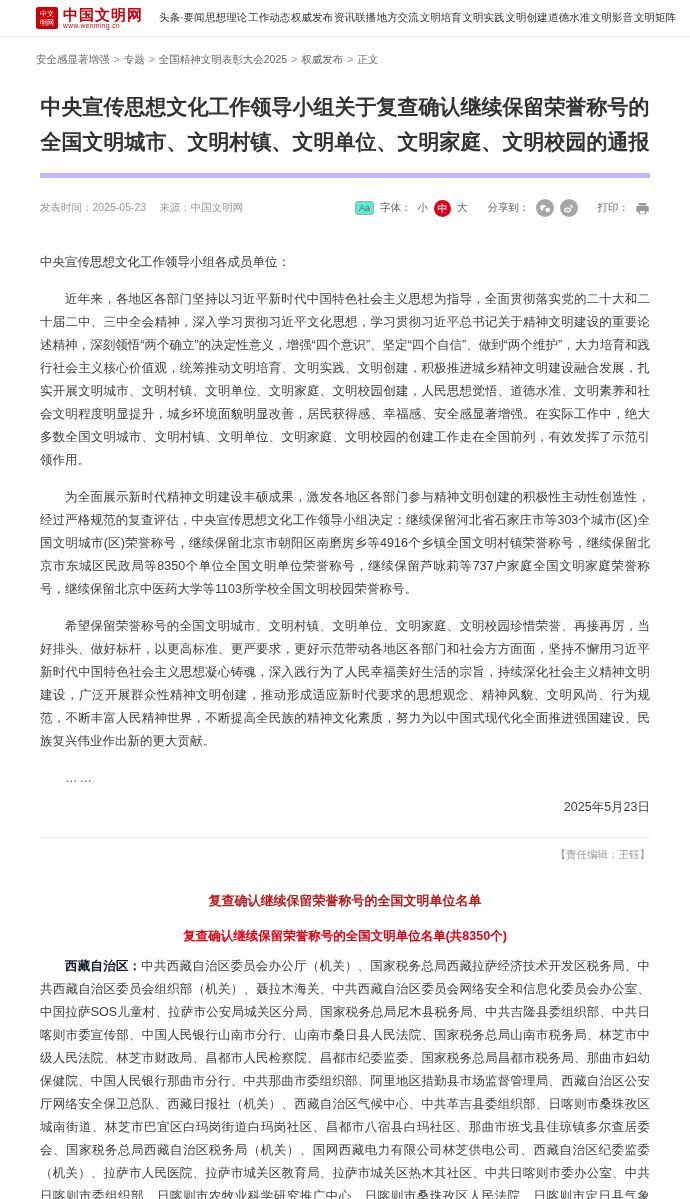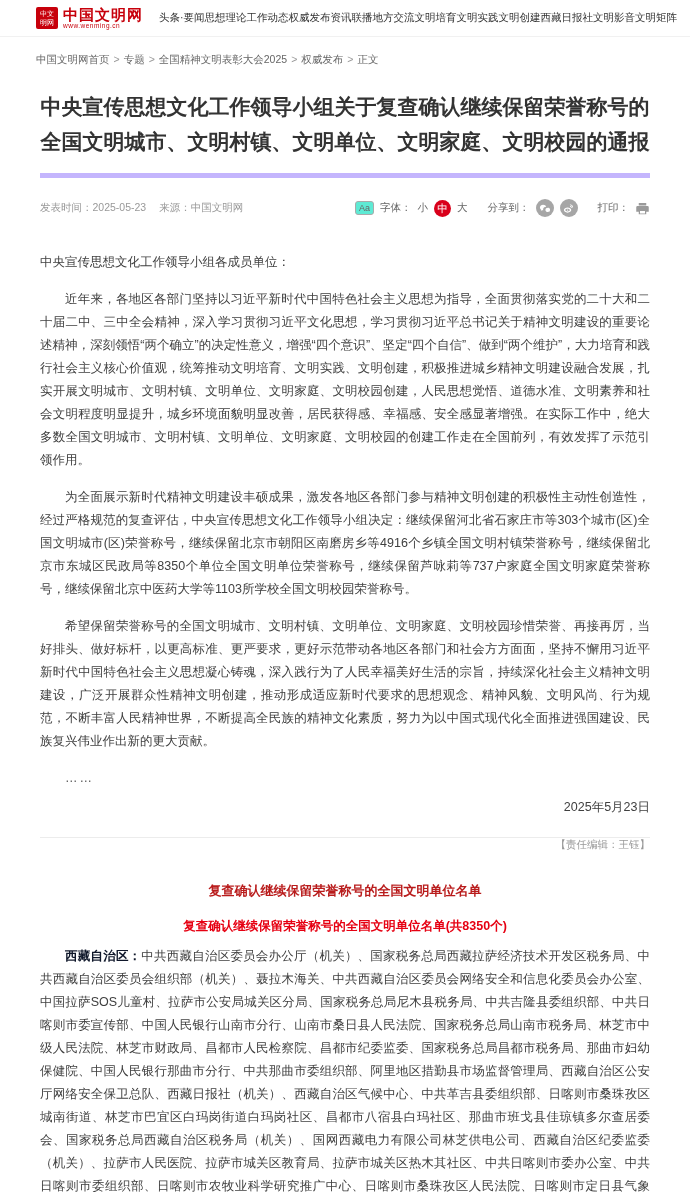--- a/index.html
+++ b/index.html
@@ -58,21 +58,21 @@
   }
   .gap-l{ margin-left:14px; }
   .printer{ cursor:pointer; display:inline-flex; }
   
   .body-text{ font-size:12.5px; line-height:23px; color:#404040; text-align:justify; }
   .body-text p{ margin:14px 0; text-indent:2em; }
   .body-text p.no-indent{ text-indent:0;margin-top:24px; }
   .body-text p.ellipsis{ letter-spacing:2px; color:#555; margin:10px 0 4px; }
   .sig{ text-align:right; text-indent:0 !important; margin:6px 0 !important; }
   .editor-row{
-    border-top:1px solid #ececec; margin-top:18px; 
+    border-top:1px solid #ececec; margin-top:18px; padding-top:10px;
     text-align:right; font-size:10.5px; color:#999;
   }
   
   .list-title{
     margin:30px 0 18px; text-align:center;
     font-size:13px; font-weight:bold; color:#b91c1c;
   }
   .list-subtitle{
     text-align:center; color:#e60012; font-weight:bold; font-size:12.5px;
     margin-bottom:10px;
@@ -102,28 +102,28 @@
     <nav class="nav">
       <span>头条·要闻</span>
       <span>思想理论</span>
       <span>工作动态</span>
       <span>权威发布</span>
       <span>资讯联播</span>
       <span>地方交流</span>
       <span>文明培育</span>
       <span>文明实践</span>
       <span>文明创建</span>
-      <span>西藏日报社</span>
+      <span>道德水准</span>
       <span>文明影音</span>
       <span>文明矩阵</span>
     </nav>
   </header>
 
   <div class="breadcrumb">
-    <span class="bc-link">中国文明网首页</span><span class="bc-sep">&gt;</span><span class="bc-link">专题</span><span class="bc-sep">&gt;</span><span class="bc-link">全国精神文明表彰大会2025</span><span class="bc-sep">&gt;</span><span class="bc-link">权威发布</span><span class="bc-sep">&gt;</span><span>正文</span>
+    <span class="bc-link">安全感显著增强</span><span class="bc-sep">&gt;</span><span class="bc-link">专题</span><span class="bc-sep">&gt;</span><span class="bc-link">全国精神文明表彰大会2025</span><span class="bc-sep">&gt;</span><span class="bc-link">权威发布</span><span class="bc-sep">&gt;</span><span>正文</span>
   </div>
 
   <main class="article">
 
     <h1 class="title">
       <span>中央宣传思想文化工作领导小组关于复查确认继续保留荣誉称号的</span><br>
       <span>全国文明城市、文明村镇、文明单位、文明家庭、文明校园的通报</span>
     </h1>
 
     <div class="meta-row">

